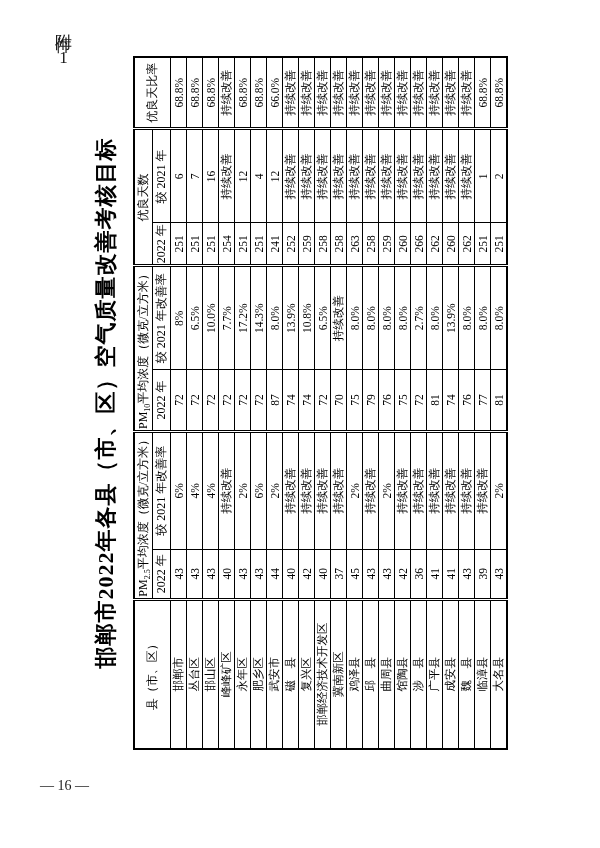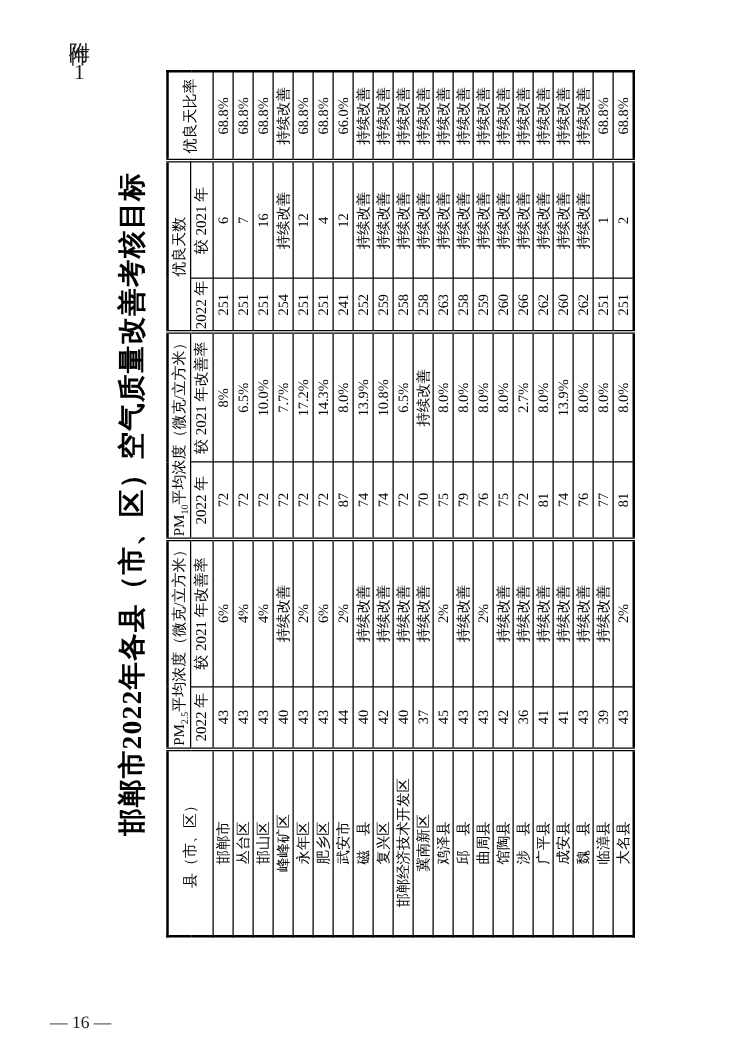--- a/index.html
+++ b/index.html
@@ -6,21 +6,21 @@
   html,body { width:600px; height:848px; background:#ffffff; overflow:hidden;
               font-family:"Liberation Serif","DejaVu Serif",serif; color:#111; }
   .page { position:relative; width:600px; height:848px; background:#fff; }
 
   
   .attachment { position:absolute; left:52px; top:20px; font-size:17px;
                 writing-mode:vertical-rl; text-orientation:upright;
                 letter-spacing:3px; color:#1a1a1a; }
 
   
-  .pagenum { position:absolute; left:40px; top:811px; font-size:14px; color:#1a1a1a; }
+  .pagenum { position:absolute; left:40px; top:778px; font-size:14px; color:#1a1a1a; }
 
   
   .rot-wrap { position:absolute; left:83px; top:56px; width:434px; height:694px; }
   .landscape { position:absolute; top:0; left:0; width:694px; height:434px;
                transform:rotate(-90deg) translateX(-694px); transform-origin:0 0; }
 
   .doc-title { height:48px; line-height:46px; text-align:center; font-size:22px;
                font-weight:700; letter-spacing:1px; color:#000; }
 
   table.report { border-collapse:collapse; margin:2px auto 0 auto; table-layout:fixed;

